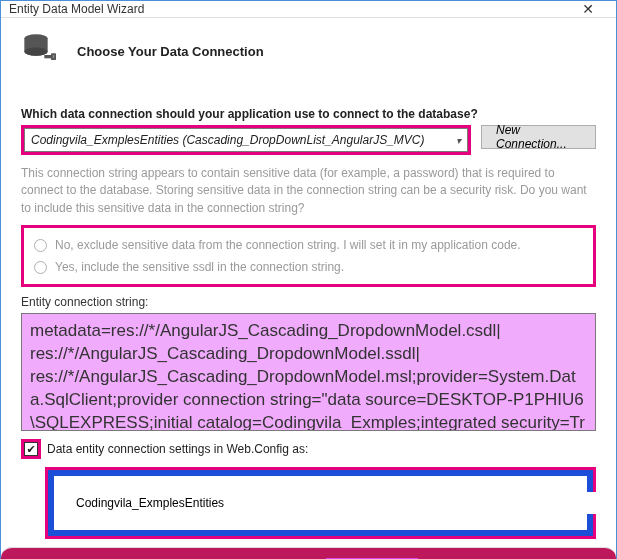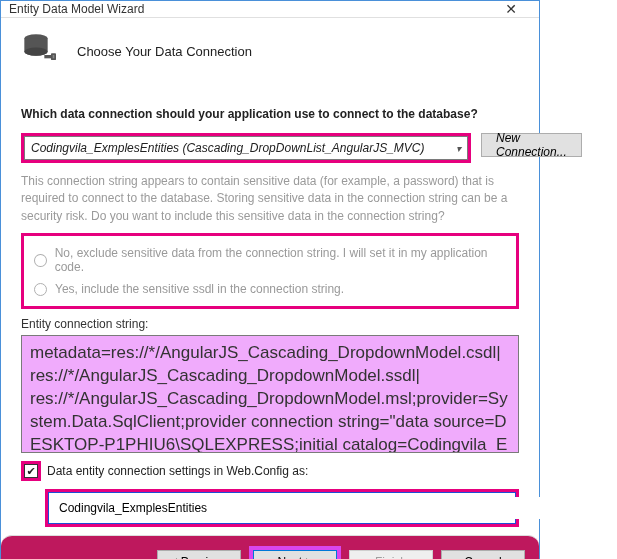--- a/index.html
+++ b/index.html
@@ -1,44 +1,44 @@
 <!DOCTYPE html>
 <html><head>
 <meta charset="utf-8">
 <style>
 * { box-sizing: border-box; margin: 0; padding: 0; }
 body { font-family: "Segoe UI", Tahoma, sans-serif; font-size: 12px; background: #fff; width: 617px; height: 559px; overflow: hidden; }
-.window { width: 540px; height: 559px; border: 1px solid #4a90d9; display: flex; flex-direction: column; }
+.window { width: 617px; height: 559px; border: 1px solid #4a90d9; display: flex; flex-direction: column; }
 .titlebar { height: 30px; display: flex; align-items: center; padding: 0 8px; border-bottom: 1px solid #e0e0e0; }
 .titlebar .title { flex: 1; font-size: 12px; color: #333; }
 .titlebar .close { width: 40px; text-align: center; font-size: 14px; color: #333; cursor: pointer; }
 .header { display: flex; align-items: center; padding: 12px 20px 16px 20px; gap: 16px; }
-.header-text { font-weight: 400; font-size: 13px; color: #222; }
+.header-text { font-weight: 700; font-size: 13px; color: #222; }
 .divider { height: 1px; background: #ddd; margin: 0; }
 .content { padding: 18px 20px 8px 20px; flex: 1; display: flex; flex-direction: column; }
-.prompt-bold { font-weight: 600; font-size: 12px; margin-bottom: 12px; color: #222; }
+.prompt-bold { font-weight: 600; font-size: 12px; margin-bottom: 4px; color: #222; }
 .row1 { display: flex; gap: 10px; margin-bottom: 10px; font-style: italic; }
 .combo-wrap { border: 3px solid #e6007e; padding: 0; }
 .combo { width: 444px; height: 24px; border: 1px solid #7a7a7a; background: #fff; display: flex; align-items: center; padding: 0 6px; justify-content: space-between; }
 .combo-text { font-size: 12px; color: #222; }
 .combo-arrow { color: #555; font-size: 10px; }
 .btn { height: 24px; padding: 0 14px; border: 1px solid #adadad; background: #e1e1e1; font-size: 12px; display: inline-flex; align-items: center; cursor: pointer; }
 .gray-text { color: #9a9a9a; font-size: 12px; line-height: 1.45; margin-bottom: 6px; }
 .radio-group-wrap { border: 3px solid #e6007e; margin: 2px 0 8px 0; padding: 6px 10px; }
 .radio-row { display: flex; align-items: center; gap: 8px; padding: 4px 0; }
 .radio-circle { width: 13px; height: 13px; border: 1px solid #b0b0b0; border-radius: 50%; background: #fff; }
 .radio-label { color: #9a9a9a; font-size: 12px; }
 .conn-label { font-size: 12px; color: #333; margin-bottom: 4px; }
 .conn-text { width: 100%; height: 118px; border: 1px solid #7a7a7a; background: #f0abfc; padding: 6px 8px; font-size: 17px; color: #333; line-height: 1.35; overflow: auto; resize: none; font-family: "Segoe UI", Tahoma, sans-serif; word-break: break-all; }
 .save-row { display: flex; align-items: center; gap: 6px; margin-top: 8px; }
 .chk-wrap { border: 3px solid #e6007e; padding: 0; display: inline-flex; }
 .chk { width: 14px; height: 14px; border: 1px solid #333; background: #fff; display: inline-flex; align-items: center; justify-content: center; font-size: 11px; color: #222; }
 .save-label { font-size: 12px; color: #222; }
 .name-wrap { border: 3px solid #e6007e; margin: 8px 0 0 24px; display: inline-block; }
-.name-input-outer { border: 1px solid #1d4ed8; padding: 4px; }
+.name-input-outer { border: 6px solid #1d4ed8; padding: 16px; }
 .name-input { width: 535px; height: 22px; border: none; outline: none; padding: 0 6px; font-size: 12px; }
 .footer { height: 52px; border-top: 1px solid #ddd; background: #be185d; display: flex; align-items: center; justify-content: flex-end; padding: 16px 14px; gap: 8px; border-radius: 11px; }
 .fbtn { width: 84px; height: 24px; border: 1px solid #adadad; background: #e1e1e1; font-size: 12px; display: inline-flex; align-items: center; justify-content: center; cursor: pointer; }
 .fbtn.disabled { color: #a0a0a0; border-color: #cfcfcf; background: #efefef; cursor: default; }
 .next-wrap { border: 4px solid #d946ef; }
 .fbtn.next { border: 1px solid #0078d7; background: #e1e1e1; }
 </style>
 </head>
 <body>
 

